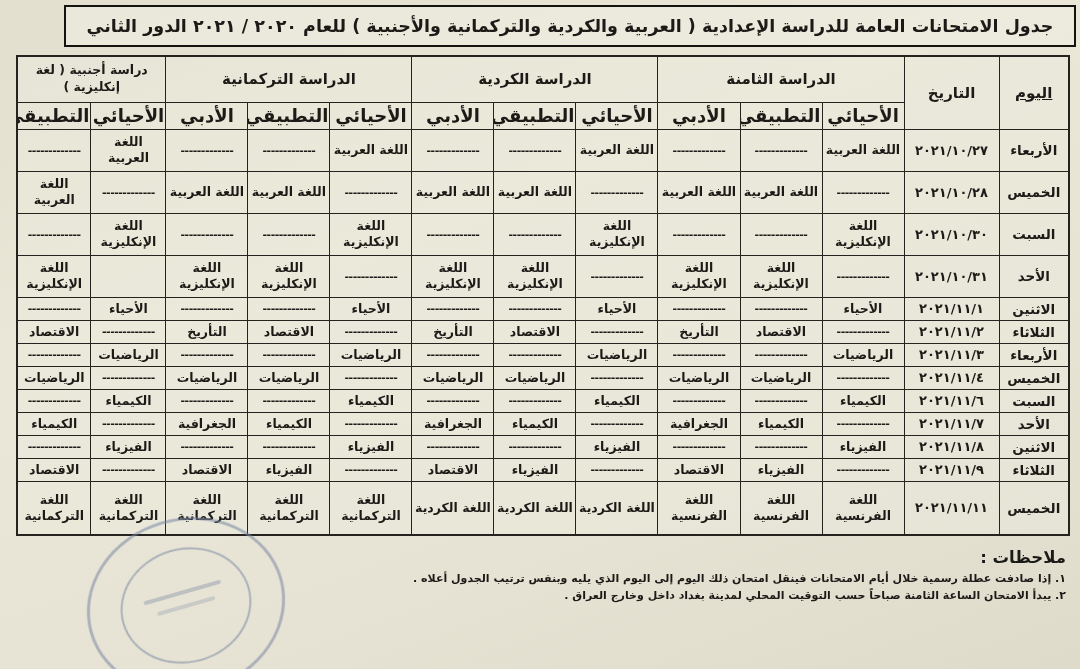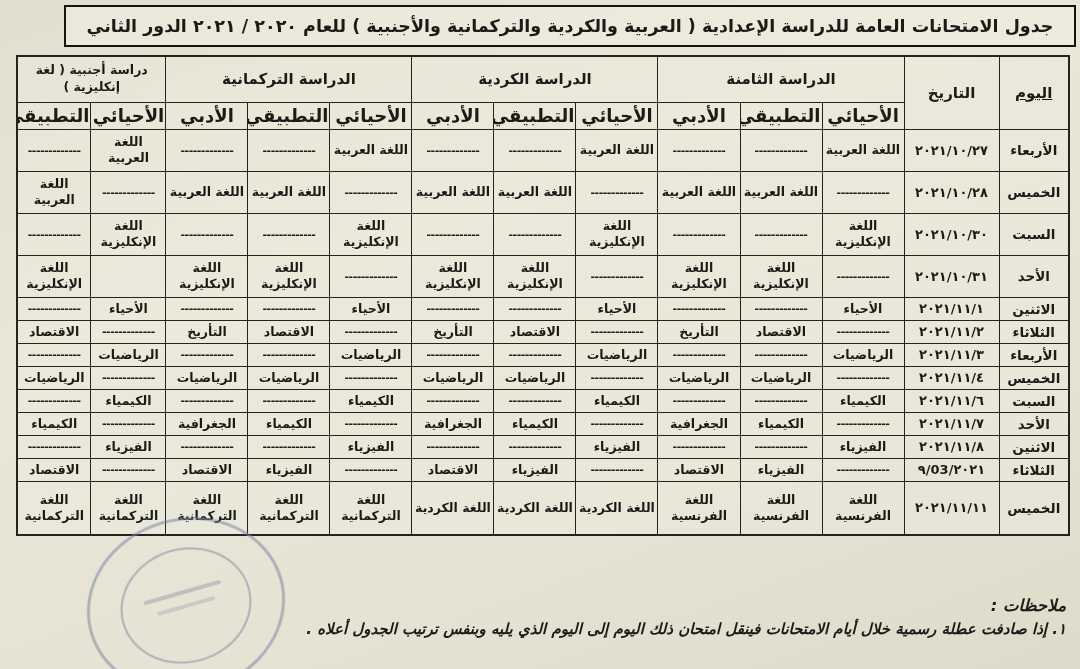--- a/index.html
+++ b/index.html
@@ -48,24 +48,24 @@
   th.day-h{font-size:15px;text-decoration:underline;}
   th.date-h{font-size:15px;}
   tr.tall{height:42px;}
   tr.short{height:23px;}
   tr.xtall{height:54px;}
   td.day{font-size:13.5px;margin-left:20px;}
   td.date{font-size:13px;letter-spacing:.5px;white-space:nowrap;margin-top:16px;}
   td.subj{font-size:12.5px;line-height:1.25;}
   td.dash{font-size:11px;letter-spacing:-.5px;color:#2c2a26;white-space:nowrap;font-weight:600;}
   .notes{
-    position:absolute;top:596px;right:14px;width:1000px;font-style:italic;
+    position:absolute;top:548px;right:14px;width:1000px;
   }
   .notes-heading{font-size:16.5px;font-weight:bold;margin-bottom:3px;}
-  .note-line{font-size:15px;font-weight:600;line-height:1.55;}
+  .note-line{font-size:11px;font-weight:600;line-height:1.55;}
   .stamp{
     position:absolute;left:86px;top:518px;width:200px;height:175px;
     transform:rotate(-16deg);opacity:.55;filter:blur(.5px);
     pointer-events:none;
   }
   .stamp .outer{position:absolute;inset:0;border:3px solid var(--stamp);border-radius:50%;}
   .stamp .inner{position:absolute;inset:30px 34px;border:2px solid var(--stamp);border-radius:50%;}
   .stamp .mark1,.stamp .mark2{
     position:absolute;left:50%;transform:translateX(-50%);
     height:4px;background:var(--stamp);border-radius:2px;opacity:.7;
@@ -280,21 +280,21 @@
           <td class="dash">-------------</td>
           <td class="dash">-------------</td>
           <td class="subj">الفيزياء</td>
           <td class="dash">-------------</td>
           <td class="dash">-------------</td>
           <td class="subj">الفيزياء</td>
           <td class="dash">-------------</td>
         </tr>
         <tr class="short">
           <td class="day">الثلاثاء</td>
-          <td class="date">٢٠٢١/03/٩</td>
+          <td class="date">٢٠٢١/١١/٩</td>
           <td class="dash">-------------</td>
           <td class="subj">الفيزياء</td>
           <td class="subj">الاقتصاد</td>
           <td class="dash">-------------</td>
           <td class="subj">الفيزياء</td>
           <td class="subj">الاقتصاد</td>
           <td class="dash">-------------</td>
           <td class="subj">الفيزياء</td>
           <td class="subj">الاقتصاد</td>
           <td class="dash">-------------</td>
@@ -321,15 +321,16 @@
   <div class="stamp">
     <div class="outer"></div>
     <div class="inner"></div>
     <div class="mark1"></div>
     <div class="mark2"></div>
   </div>
 
   <div class="notes">
     <div class="notes-heading">ملاحظات :</div>
     <div class="note-line">١. إذا صادفت عطلة رسمية خلال أيام الامتحانات فينقل امتحان ذلك اليوم إلى اليوم الذي يليه وبنفس ترتيب الجدول أعلاه .</div>
+    <div class="note-line">٢. يبدأ الامتحان الساعة الثامنة صباحاً حسب التوقيت المحلي لمدينة بغداد داخل وخارج العراق .</div>
   </div>
 
 </div>
 
 </body></html>

